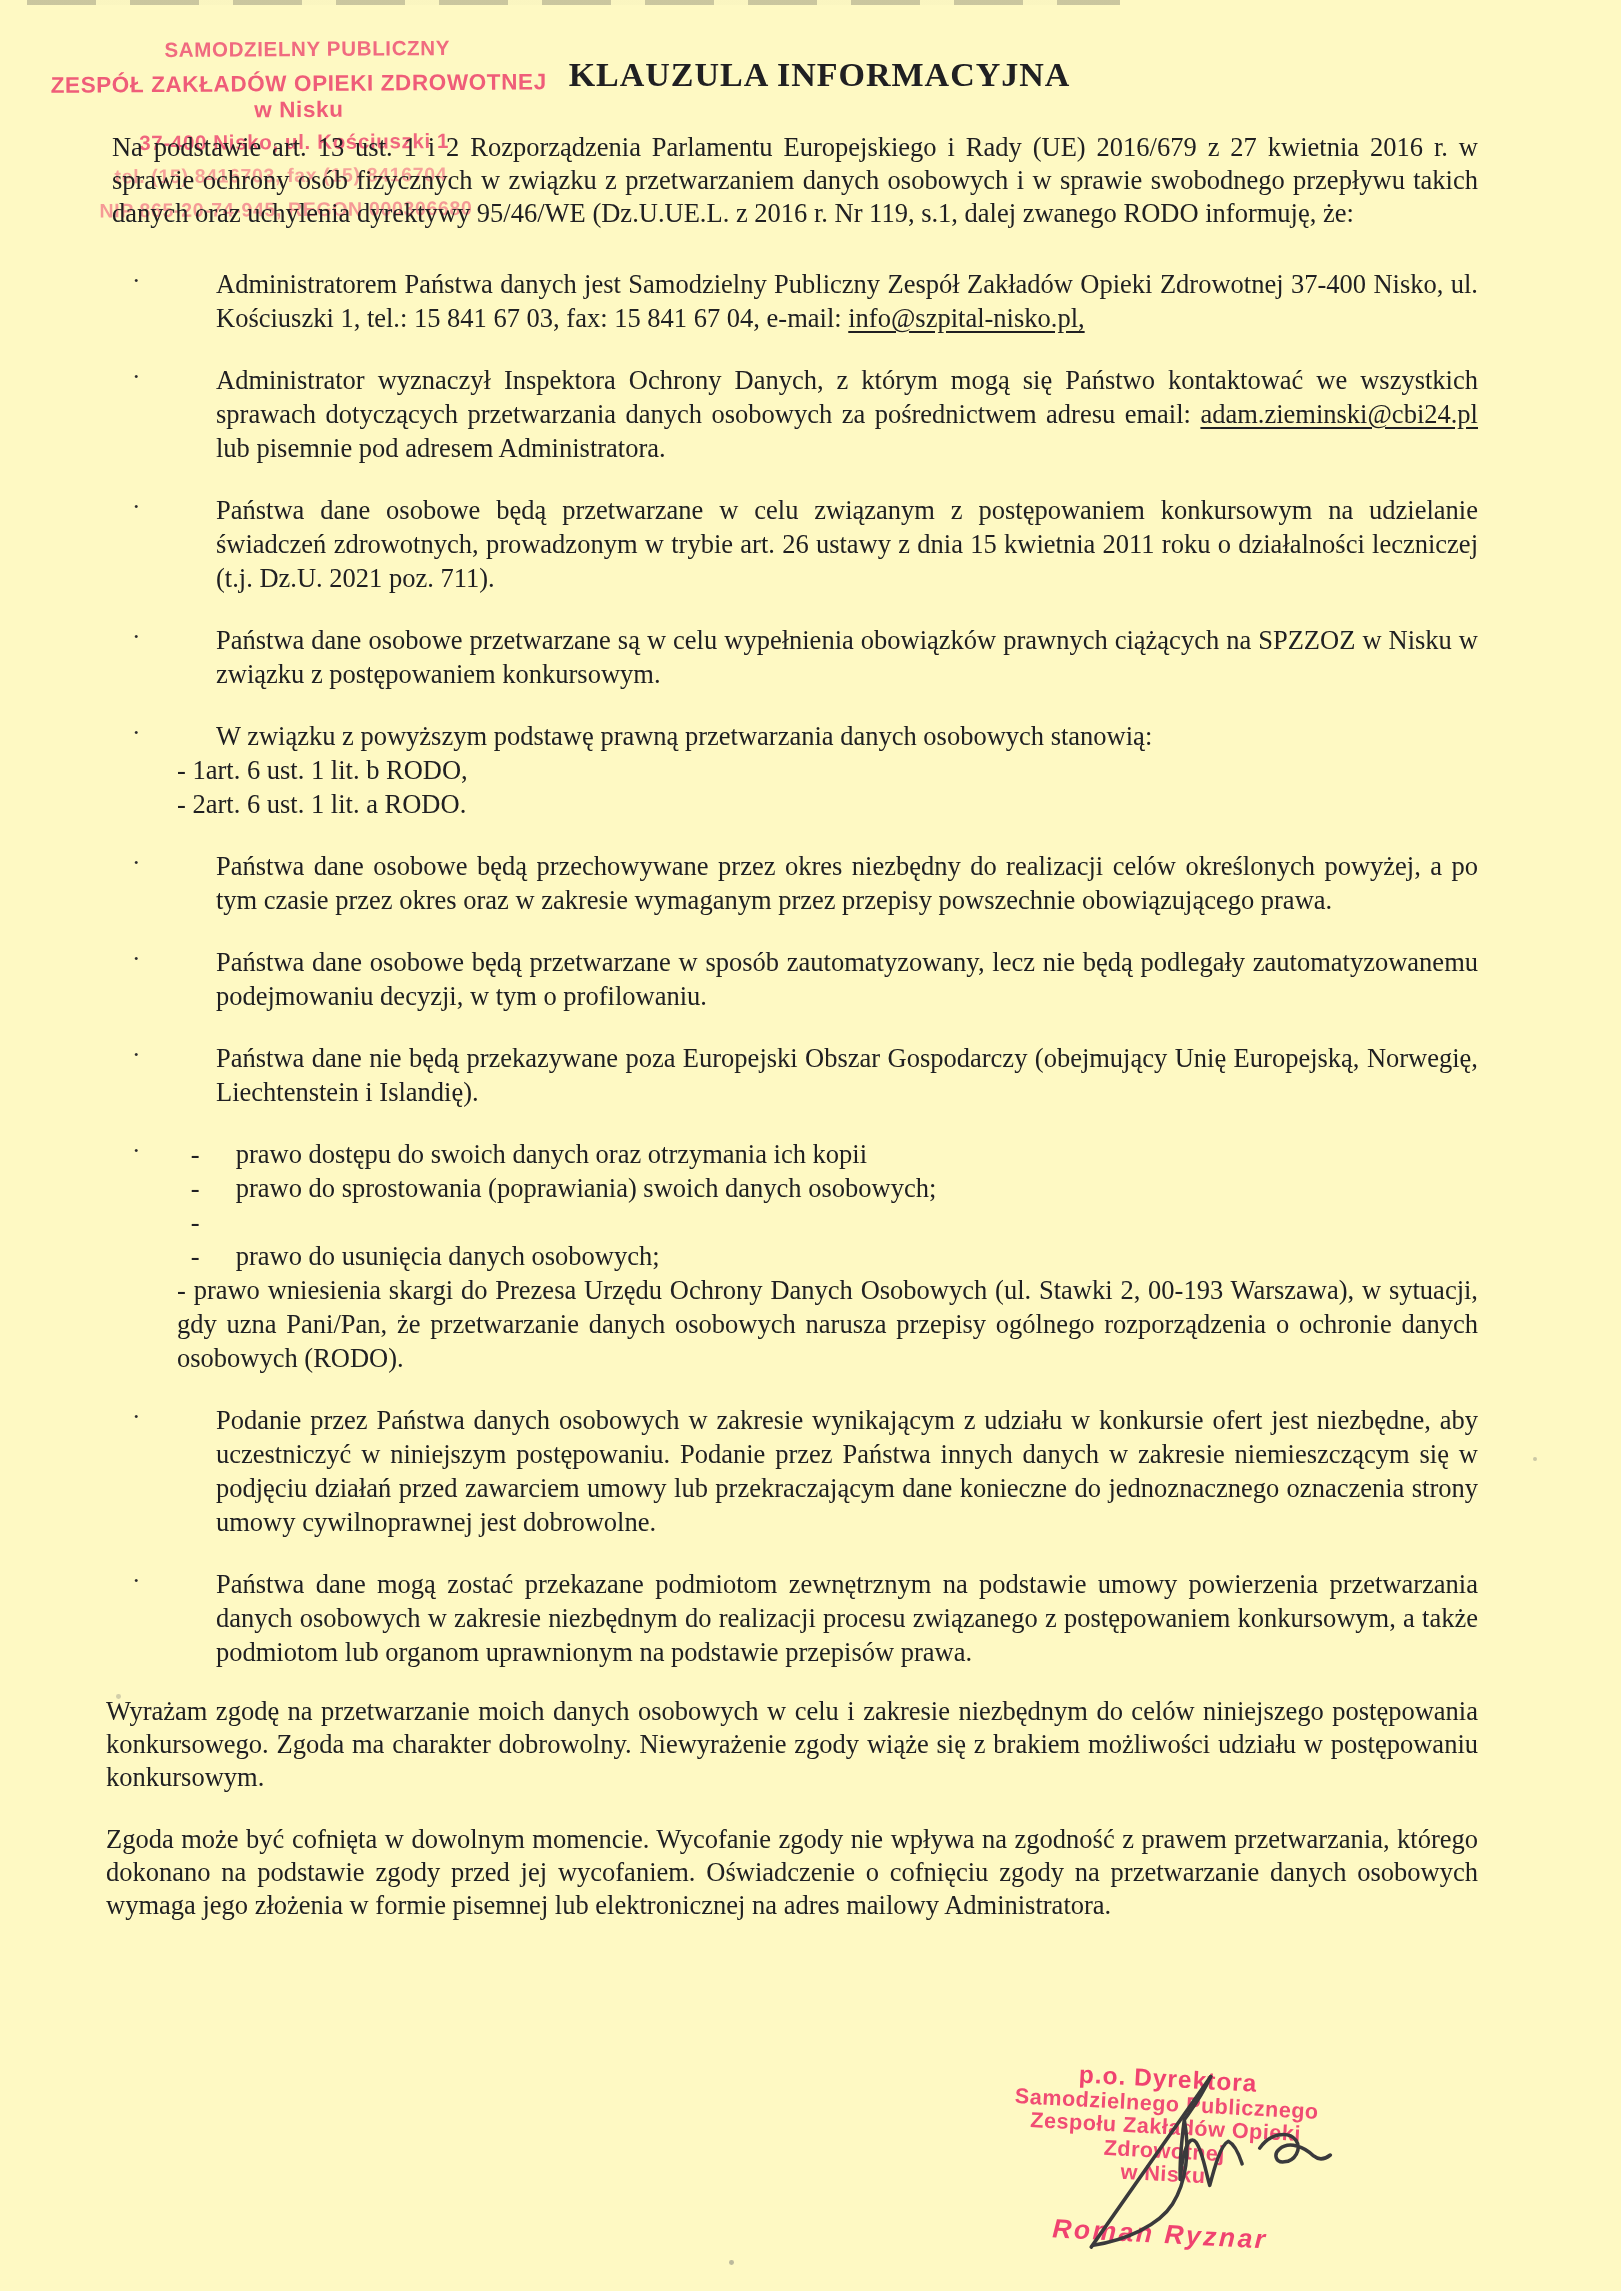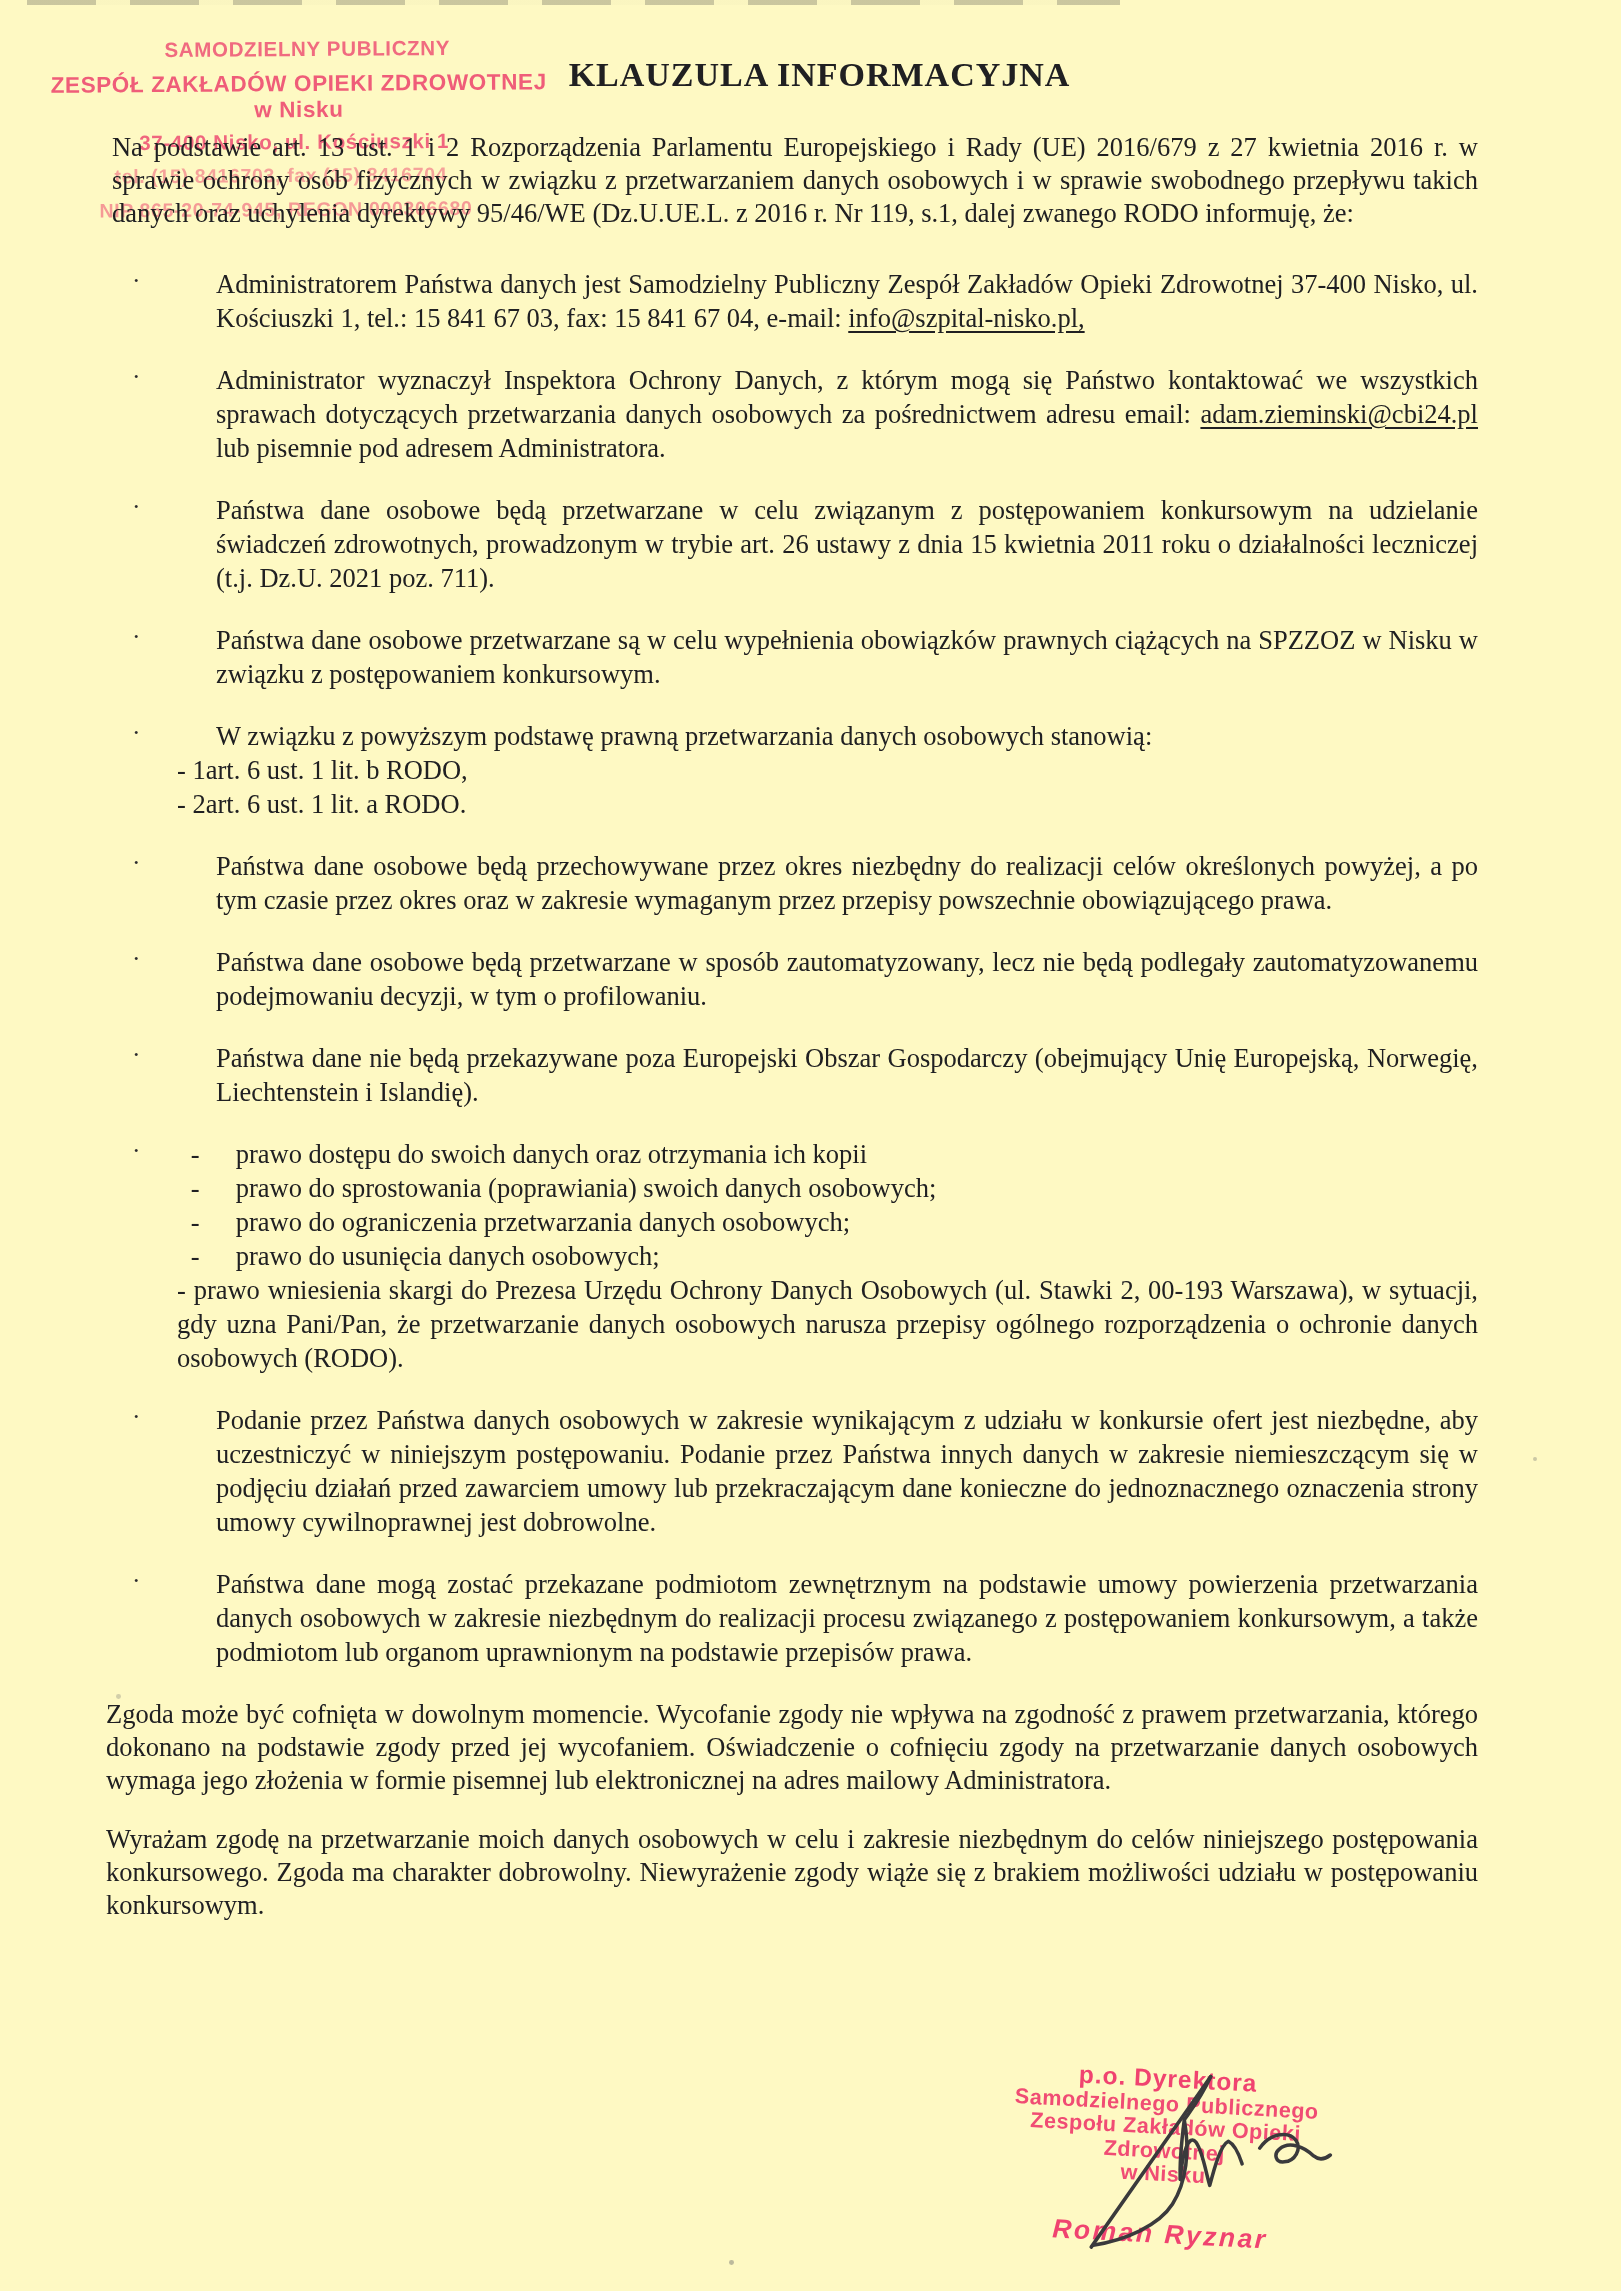--- a/index.html
+++ b/index.html
@@ -155,43 +155,42 @@
         <div class="subrow">
             <span class="dash">-</span>
             <span>prawo dostępu do swoich danych oraz otrzymania ich kopii</span>
           </div>
         <div class="subrow">
             <span class="dash">-</span>
             <span>prawo do sprostowania (poprawiania) swoich danych osobowych;</span>
           </div>
         <div class="subrow">
             <span class="dash">-</span>
-            <span>prawo do ograniczenia przetwarzania danych osobowych;</span>
           </div>
         <div class="subrow">
             <span class="dash">-</span>
             <span>prawo do usunięcia danych osobowych;</span>
           </div>
         <div class="sublast">-  prawo wniesienia skargi do Prezesa Urzędu Ochrony Danych Osobowych (ul. Stawki 2, 00-193 Warszawa), w sytuacji, gdy uzna Pani/Pan, że przetwarzanie danych osobowych narusza przepisy ogólnego rozporządzenia o ochronie danych osobowych (RODO).</div>
       </li>
 
       <li>
         <span class="marker">·</span>
         <div class="btext">Podanie przez Państwa danych osobowych w zakresie wynikającym z udziału w konkursie ofert jest niezbędne, aby uczestniczyć w niniejszym postępowaniu. Podanie przez Państwa innych danych w zakresie niemieszczącym się w podjęciu działań przed zawarciem umowy lub przekraczającym dane konieczne do jednoznacznego oznaczenia strony umowy cywilnoprawnej jest dobrowolne.</div>
       </li>
 
       <li>
         <span class="marker">·</span>
         <div class="btext">Państwa dane mogą zostać przekazane podmiotom zewnętrznym na podstawie umowy powierzenia przetwarzania danych osobowych w zakresie niezbędnym do realizacji procesu związanego z postępowaniem konkursowym, a także podmiotom lub organom uprawnionym na podstawie przepisów prawa.</div>
       </li>
 
     </ul>
 
+    <p class="closing">Wyrażam zgodę na przetwarzanie moich danych osobowych w celu i zakresie niezbędnym do celów niniejszego postępowania konkursowego. Zgoda ma charakter dobrowolny. Niewyrażenie zgody wiąże się z brakiem możliwości udziału w postępowaniu konkursowym.</p>
     <p class="closing closing2">Zgoda może być cofnięta w dowolnym momencie. Wycofanie zgody nie wpływa na zgodność z prawem przetwarzania, którego dokonano na podstawie zgody przed jej wycofaniem. Oświadczenie o cofnięciu zgody na przetwarzanie danych osobowych wymaga jego złożenia w formie pisemnej lub elektronicznej na adres mailowy Administratora.</p>
-    <p class="closing">Wyrażam zgodę na przetwarzanie moich danych osobowych w celu i zakresie niezbędnym do celów niniejszego postępowania konkursowego. Zgoda ma charakter dobrowolny. Niewyrażenie zgody wiąże się z brakiem możliwości udziału w postępowaniu konkursowym.</p>
   </div>
 
   <div class="sstamp">
     <div class="ss1">p.o. Dyrektora</div>
     <div class="ss2">Samodzielnego Publicznego</div>
     <div class="ss3">Zespołu Zakładów Opieki Zdrowotnej</div>
     <div class="ss4">w Nisku</div>
     <div class="ssname">Roman Ryznar</div>
   </div>
 

